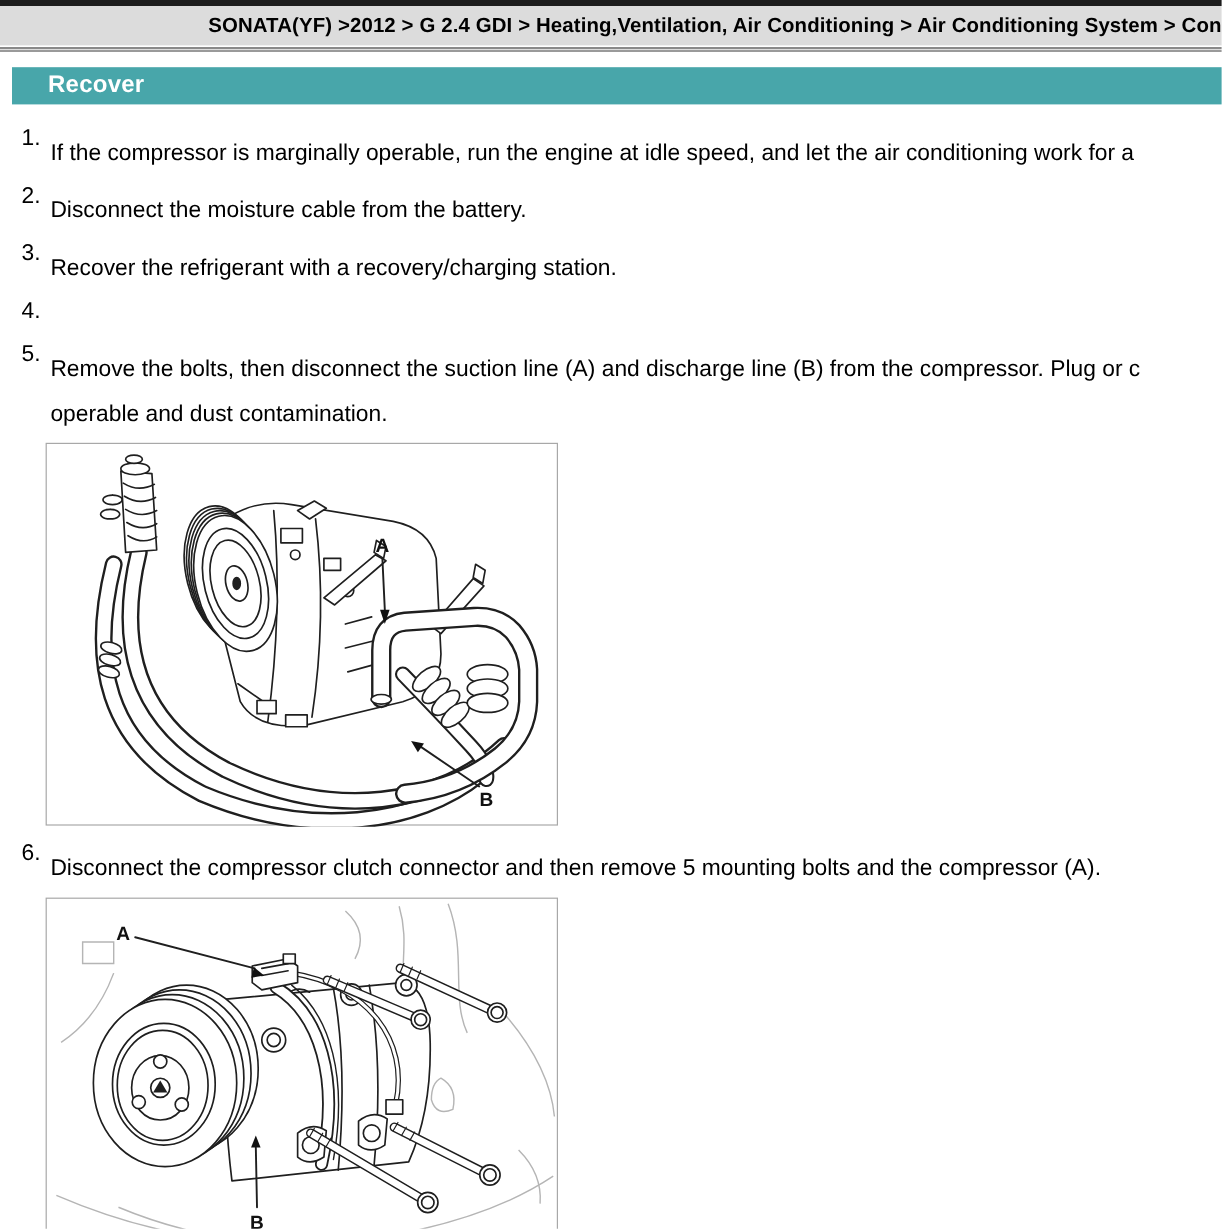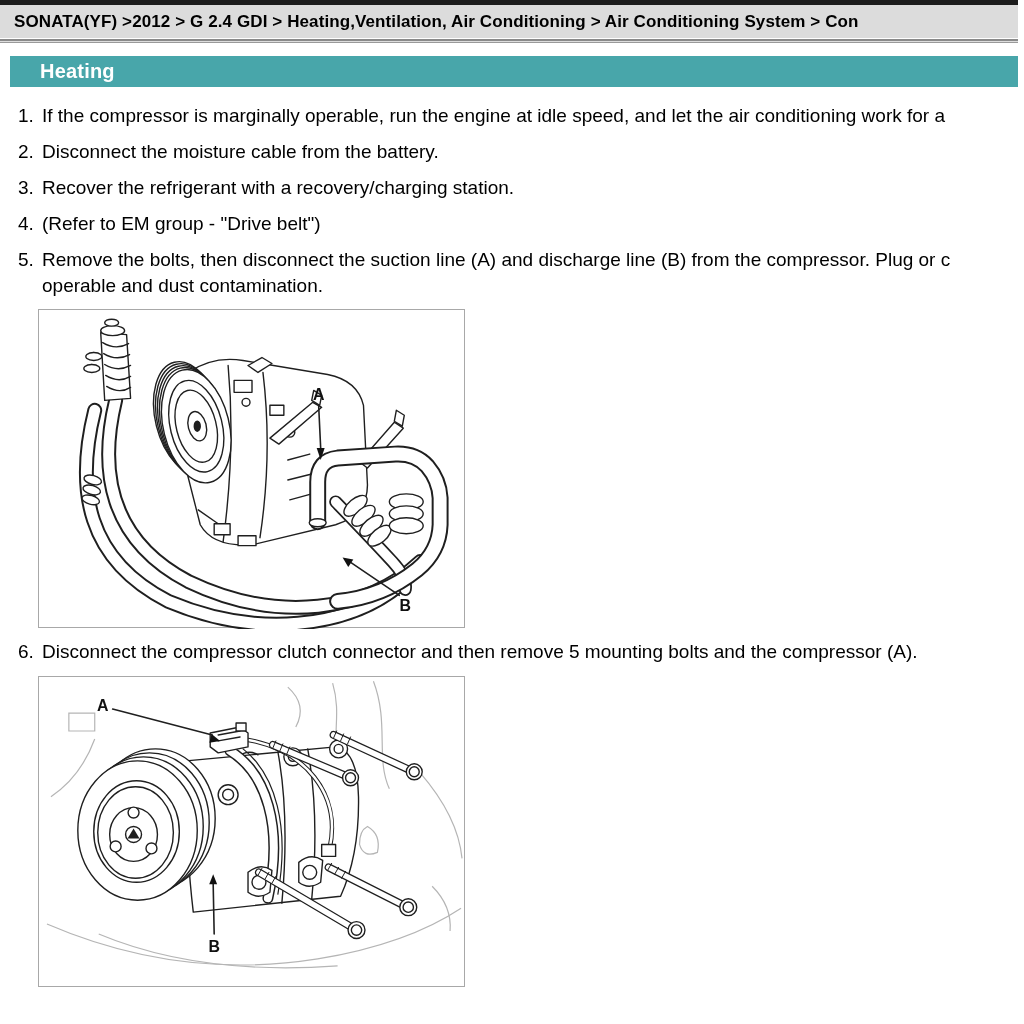--- a/index.html
+++ b/index.html
@@ -6,50 +6,50 @@
     --section-header-bg:#48A6AA;
     --breadcrumb-bg:#DCDCDC;
     --top-edge:#1C1C1C;
     --figure-border:#A8A8A8;
   }
   *{margin:0;padding:0;box-sizing:border-box;}
   html,body{width:1024px;height:1024px;overflow:hidden;background:#fff;
     font-family:"Liberation Sans","DejaVu Sans",sans-serif;color:#000;}
   .topbar{width:1018px;height:5px;background:var(--top-edge);}
   .breadcrumb-bar{width:1018px;height:33px;background:var(--breadcrumb-bg);
-    display:flex;align-items:center;padding-left:14px;overflow:hidden;}
+    display:flex;align-items:center;padding-left:14px;overflow:hidden;justify-content:flex-end;}
   .breadcrumb-text{font-size:17px;font-weight:bold;white-space:nowrap;letter-spacing:0.1px;}
   .breadcrumb-edge{width:1018px;height:6px;
     background:linear-gradient(#ffffff 0 1px,#8a8a8a 1px 3px,#dddddd 3px 4px,#9a9a9a 4px 5px,#ffffff 5px 6px);}
   .section-header{width:1008px;height:31px;background:var(--section-header-bg);
     margin:12px 0 0 10px;display:flex;align-items:center;padding-left:30px;}
   .section-header span{color:#fff;font-weight:bold;font-size:20px;letter-spacing:0.2px;}
   .steps{margin-top:16px;}
   .step{display:flex;margin-bottom:10px;padding-left:18px;font-size:19px;line-height:26px;}
   .step .num{flex:none;width:24px;}
   .step .body{flex:1;min-width:0;}
-  .line{white-space:nowrap;overflow:hidden;}
+  .line{white-space:nowrap;overflow:hidden;margin-top:12px;}
   .figure{width:427px;height:319px;border:1px solid var(--figure-border);
     margin:6px 0 11px 38px;background:#fff;}
   .figure.f2{height:311px;margin-top:11px;margin-bottom:0;}
   svg{display:block;}
   svg text{font-family:"Liberation Sans","DejaVu Sans",sans-serif;font-weight:bold;font-size:16px;fill:#111;}
 </style>
 </head>
 <body>
 
 <div class="topbar"></div>
 
 <header class="breadcrumb-bar">
   <div class="breadcrumb-text">SONATA(YF) &gt;2012 &gt; G 2.4 GDI &gt; Heating,Ventilation, Air Conditioning &gt; Air Conditioning System &gt; Con</div>
 </header>
 <div class="breadcrumb-edge"></div>
 
 <section class="section-header">
-  <span>Heating</span>
+  <span>Recover</span>
 </section>
 
 <div class="steps">
 
   <div class="step">
     <span class="num">1.</span>
     <div class="body">
         <div class="line">If the compressor is marginally operable, run the engine at idle speed, and let the air conditioning work for a</div>
       </div>
   </div>
@@ -64,21 +64,20 @@
   <div class="step">
     <span class="num">3.</span>
     <div class="body">
         <div class="line">Recover the refrigerant with a recovery/charging station.</div>
       </div>
   </div>
 
   <div class="step">
     <span class="num">4.</span>
     <div class="body">
-      <div class="line">(Refer to EM group - "Drive belt")</div>
     </div>
   </div>
 
   <div class="step">
     <span class="num">5.</span>
     <div class="body">
       <div class="line">Remove the bolts, then disconnect the suction line (A) and discharge line (B) from the compressor. Plug or c</div>
       <div class="line">operable and dust contamination.</div>
     </div>
   </div>

